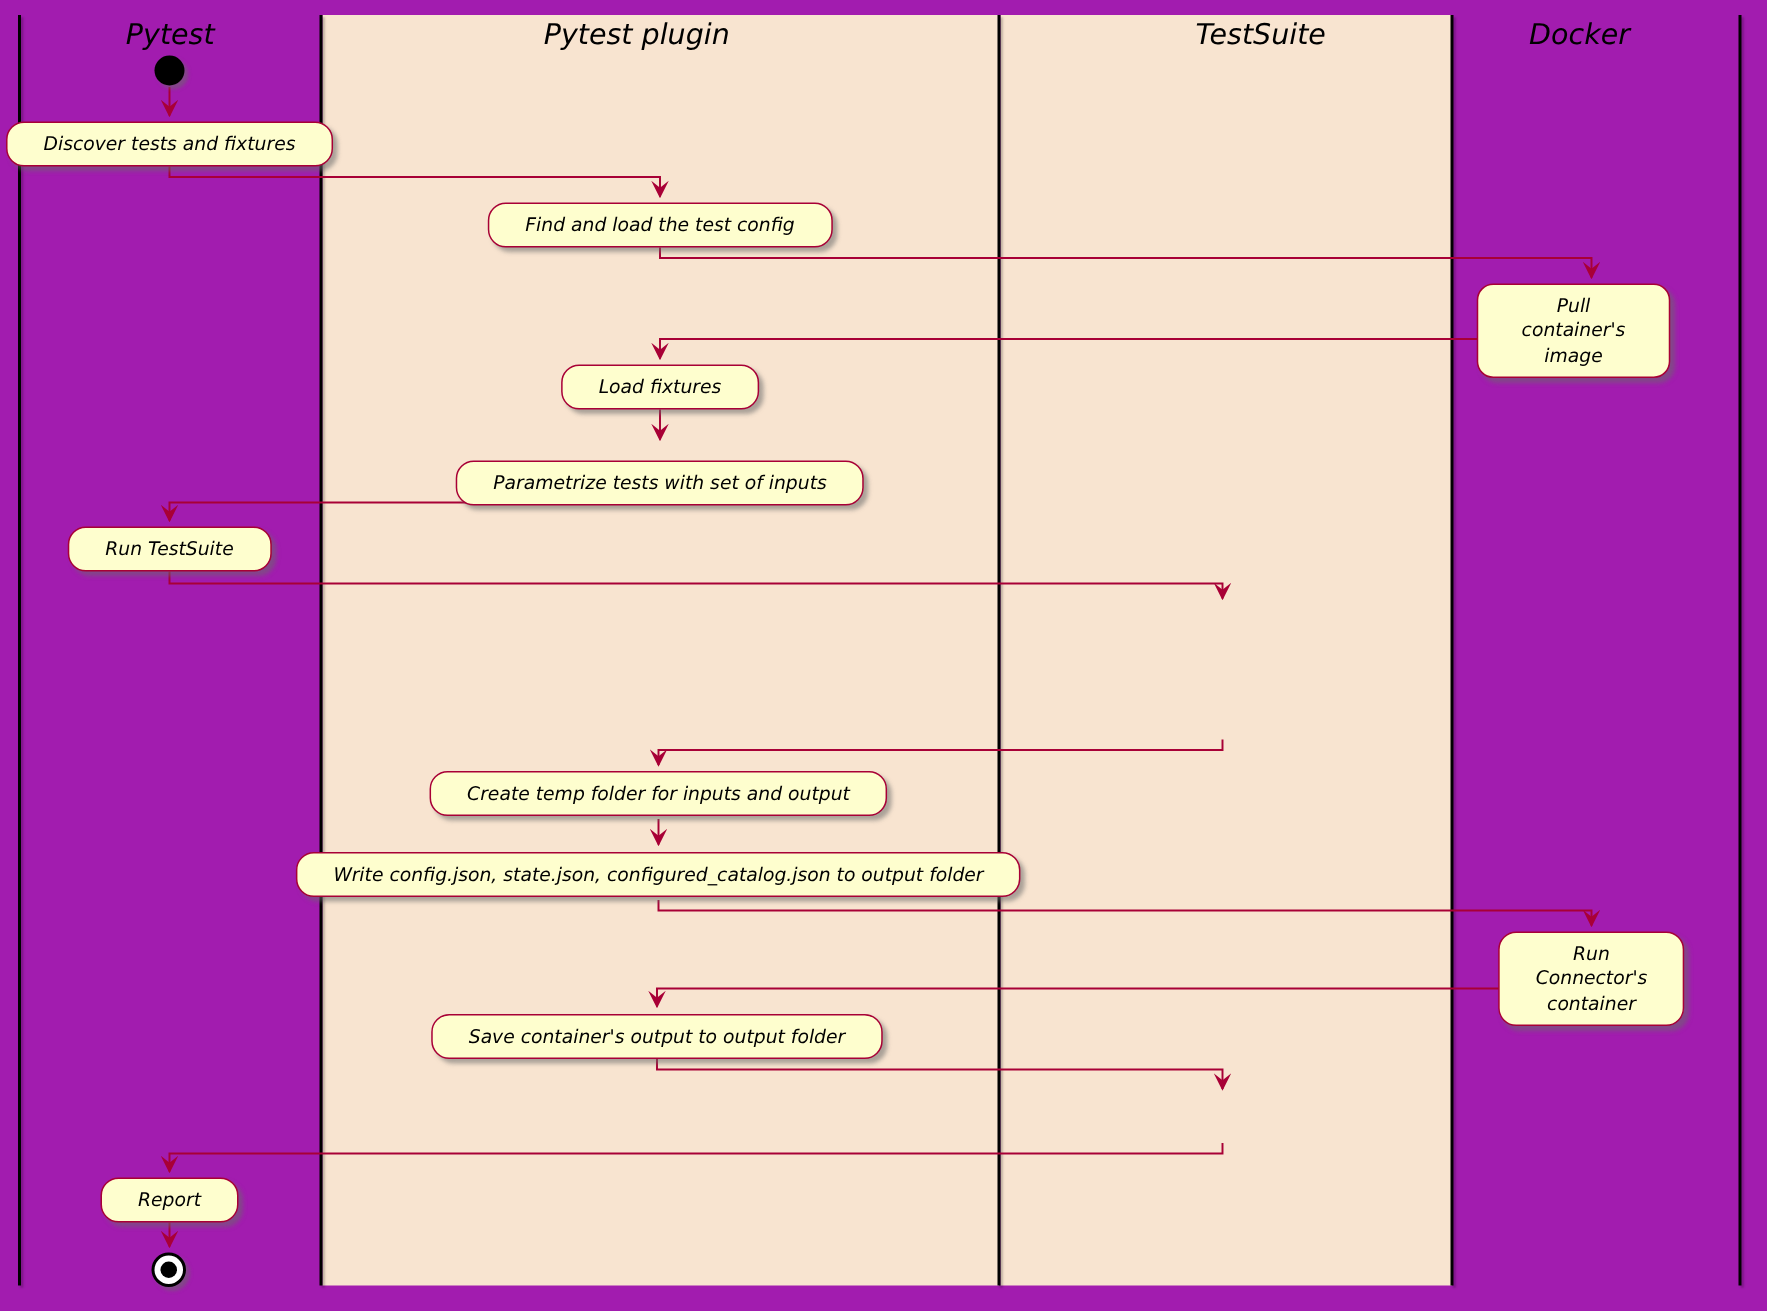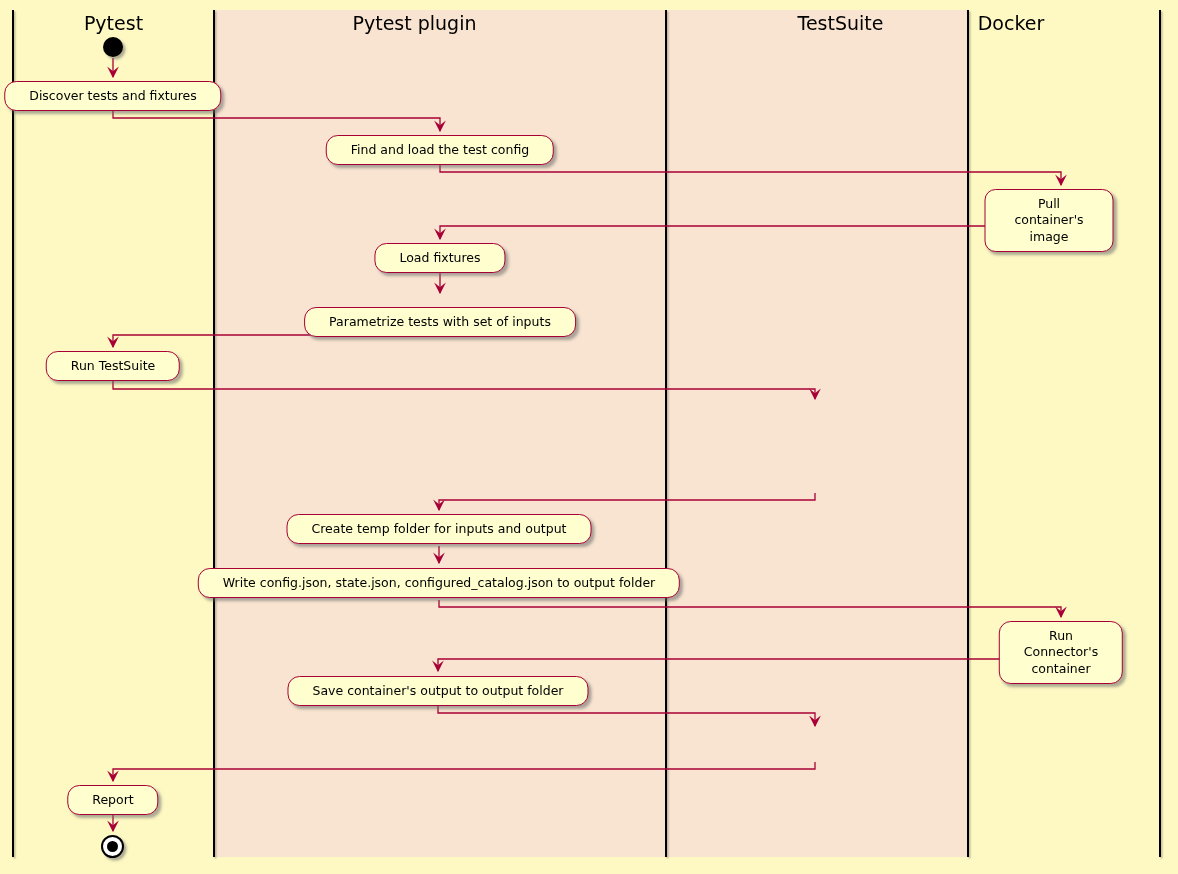--- a/index.html
+++ b/index.html
@@ -3,22 +3,23 @@
 <meta charset="utf-8">
 <style>
   * { box-sizing: border-box; }
   html, body { margin: 0; padding: 0; background: #ffffff; }
   body { font-family: "DejaVu Sans", sans-serif; color: var(--text, #000); }
 
   .canvas {
     position: relative;
     width: 1178px;
     height: 874px;
-    background: #fef9c3;
+    background: #a21caf;
     overflow: hidden;
+    font-style: italic;
   }
 
   .lane-bg {
     position: absolute;
     top: 10px;
     height: 847px;
     background: var(--lane-highlight, #F8E4D0);
   }
   .lane-line {
     position: absolute;
@@ -99,23 +100,23 @@
   <div class="lane-bg" style="left:215px; width:451px;"></div>
   <div class="lane-bg" style="left:667px; width:301px;"></div>
 
   <div class="lane-line" style="left:12px;"></div>
   <div class="lane-line" style="left:213px;"></div>
   <div class="lane-line" style="left:665px;"></div>
   <div class="lane-line" style="left:967px;"></div>
   <div class="lane-line" style="left:1159px;"></div>
 
   <div class="lane-title" style="left:14px; width:199px;">Pytest</div>
-  <div class="lane-title" style="left:213px; width:403px;">Pytest plugin</div>
+  <div class="lane-title" style="left:223px; width:403px;">Pytest plugin</div>
   <div class="lane-title" style="left:667px; width:347px;">TestSuite</div>
-  <div class="lane-title" style="left:916px; width:190px;">Docker</div>
+  <div class="lane-title" style="left:958px; width:190px;">Docker</div>
 
   <svg class="edges" width="1178" height="874" viewBox="0 0 1178 874">
     <defs>
       <marker id="ah" viewBox="0 0 10 10" refX="9" refY="5" markerWidth="9" markerHeight="9" orient="auto">
         <path class="arrowhead" d="M0,0 L10,5 L0,10 L4,5 Z"></path>
       </marker>
     </defs>
     <path class="edge" marker-end="url(#ah)" d="M113,58 L113,77"></path>
     <path class="edge" marker-end="url(#ah)" d="M113,111 L113,118 L440,118 L440,131"></path>
     <path class="edge" marker-end="url(#ah)" d="M440,165 L440,172 L1061,172 L1061,185"></path>

